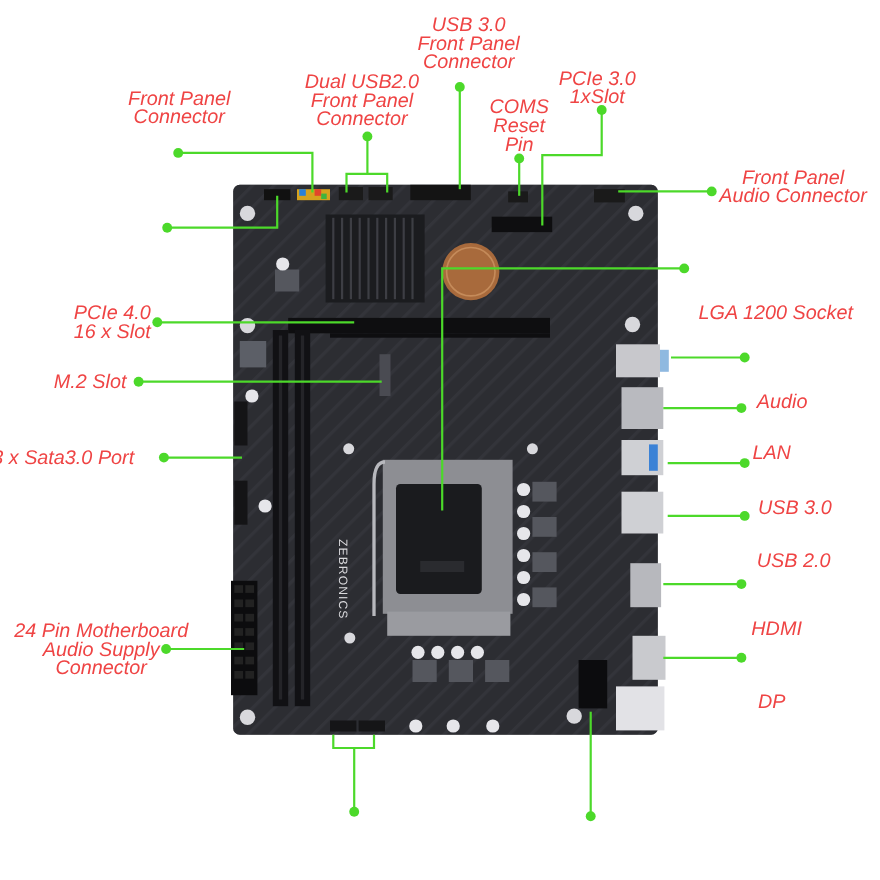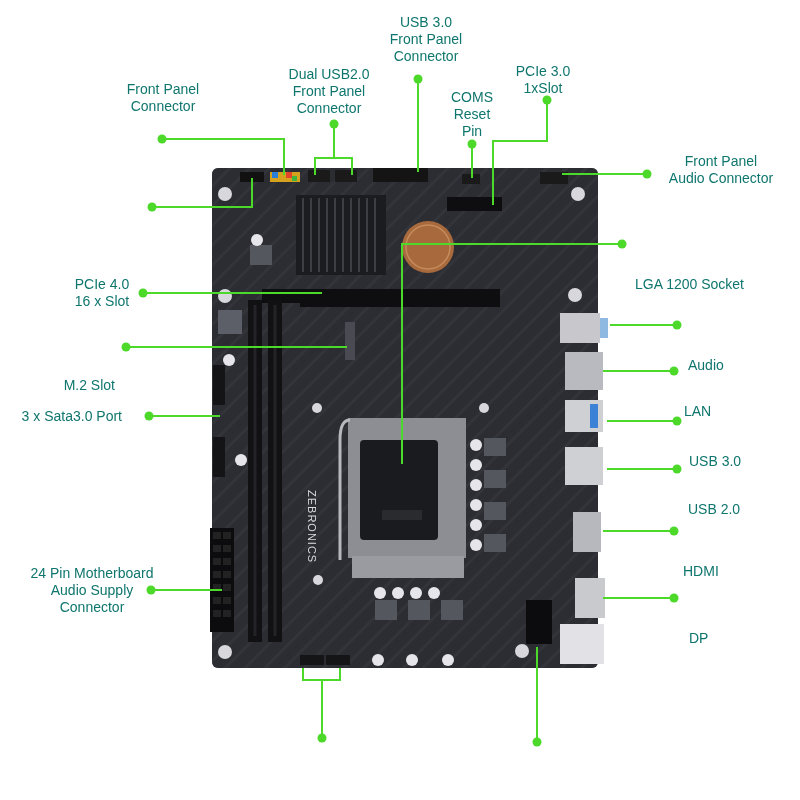--- a/index.html
+++ b/index.html
@@ -1,18 +1,18 @@
 <!DOCTYPE html>
 <html><head>
 <meta charset="utf-8">
 <style>
   html, body { margin:0; padding:0; background:#ffffff; }
   body { width:800px; height:800px; position:relative; overflow:hidden; font-family:"Liberation Sans", sans-serif; }
   .stage { position:absolute; left:0; top:0; width:800px; height:800px; }
-  .label { position:absolute; color:#0f766e; font-size:14px; line-height:17px; white-space:nowrap; }
+  .label { position:absolute; color:#ef4444; font-size:18px; line-height:17px; white-space:nowrap;font-style:italic; }
   .label.c { text-align:center; transform:translateX(-50%); }
   .label.r { text-align:right; transform:translateX(-100%); }
   .label.l { text-align:left;margin-top:40px; }
   .label span { display:block; }
   svg { position:absolute; left:0; top:0; }
 </style>
 </head>
 <body>
 
 <div class="stage">
@@ -245,21 +245,21 @@
   <span>Front Panel</span>
   <span>Audio Connector</span>
 </div>
 <div class="label l" style="left:635px;top:236px;">
   <span>LGA 1200 Socket</span>
 </div>
 <div class="label c" style="left:102px;top:276px;">
   <span>PCIe 4.0</span>
   <span>16 x Slot</span>
 </div>
-<div class="label r" style="left:115px;top:339px;margin-top:38px;">
+<div class="label r" style="left:115px;top:339px;">
   <span>M.2 Slot</span>
 </div>
 <div class="label r" style="left:122px;top:408px;">
   <span>3 x Sata3.0 Port</span>
 </div>
 <div class="label l" style="left:688px;top:317px;">
   <span>Audio</span>
 </div>
 <div class="label l" style="left:684px;top:363px;">
   <span>LAN</span>

